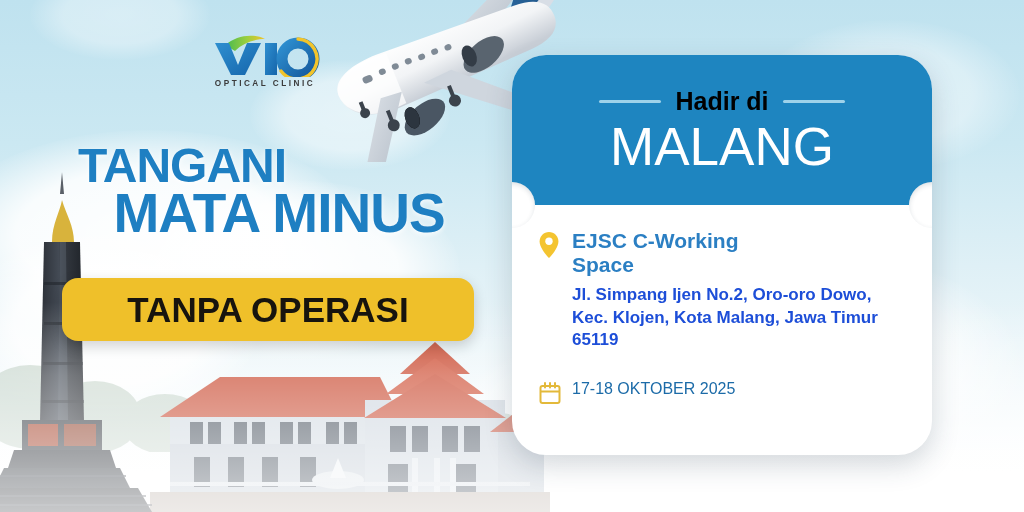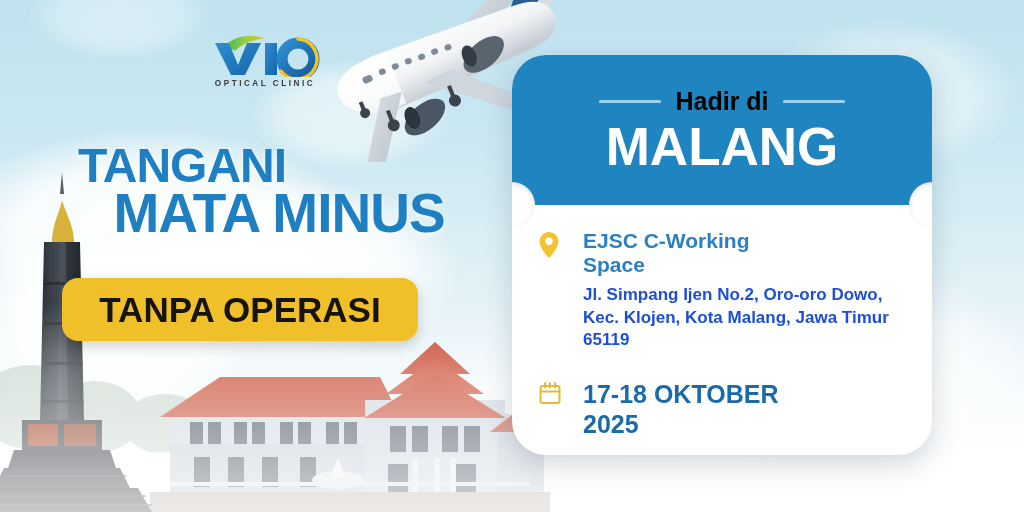--- a/index.html
+++ b/index.html
@@ -82,21 +82,21 @@
     letter-spacing:-1px;
     line-height:0.94;
     text-shadow:0 2px 5px rgba(255,255,255,.8);
   }
   .headline .l1 { font-size:48px; }
   .headline .l2 { font-size:55px; margin-left:-18px;text-align:center; }
 
   
   .badge {
     position:absolute; left:62px; top:278px;
-    width:356px; height:63px;
+    width:412px; height:63px;
     background:#EFC02A;
     border-radius:16px;
     display:flex; align-items:center; justify-content:center;
     box-shadow:0 5px 14px rgba(0,0,0,.18);
   }
   .badge-text {
     font-size:35px; font-weight:800; color:#17140e; letter-spacing:0px;
   }
 
   
@@ -114,53 +114,53 @@
     display:flex; flex-direction:column; align-items:center; justify-content:center;
   }
   .hadir-row {
     display:flex; align-items:center; gap:14px;
   }
   .hadir-rule { width:62px; height:3px; background:#9ed2ea; border-radius:2px; }
   .hadir-text {
     color:#000000; font-size:25px; font-weight:700; letter-spacing:0px;
   }
   .malang {
-    color:#ffffff; font-size:53px; font-weight:700; letter-spacing:0px;
+    color:#ffffff; font-size:53px; font-weight:400; letter-spacing:0px;
     line-height:1; margin-top:4px;
   }
 
   
   .notch {
     position:absolute; top:150px; width:46px; height:46px;
     background:#ffffff; border-radius:50%;
     transform:translateY(-50%);
     box-shadow:inset 0 2px 5px rgba(40,60,80,.16);
   }
   .notch-l { left:-23px; }
   .notch-r { right:-23px; }
 
   
   .card-body {
     position:absolute; left:0; top:150px; width:100%;
     padding:24px 28px 0 26px;
   }
-  .info-row { display:flex; align-items:flex-start; gap:19px; }
+  .info-row { display:flex; align-items:flex-start; gap:8px; }
   .info-row + .info-row { margin-top:27px; }
   .icon-slot { width:26px; flex:0 0 26px; padding-top:2px; }
   .icon-slot svg { display:block; }
   .venue-name {
     color:#2B7FC3; font-size:21px; font-weight:800; line-height:1.12;
     max-width:182px;
   }
   .venue-addr {
     color:#1d4ed8; font-size:17px; font-weight:700; line-height:1.33;
     margin-top:8px; max-width:320px;
   }
   .date-text {
-    color:#1C6BA8; font-size:25px; font-weight:700; line-height:1.2;
+    color:#1C6BA8; font-size:16px; font-weight:400; line-height:1.2;
     max-width:230px;
   }
 </style>
 </head>
 <body>
 
 <div class="banner">
 
   <div class="sky">
     <div class="cloud c8"></div>

